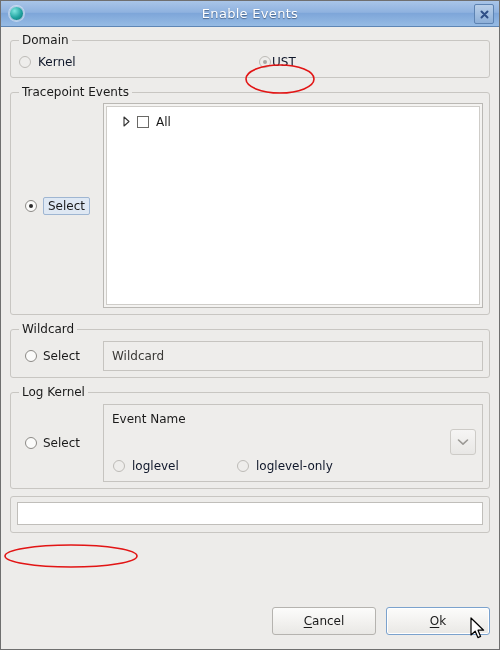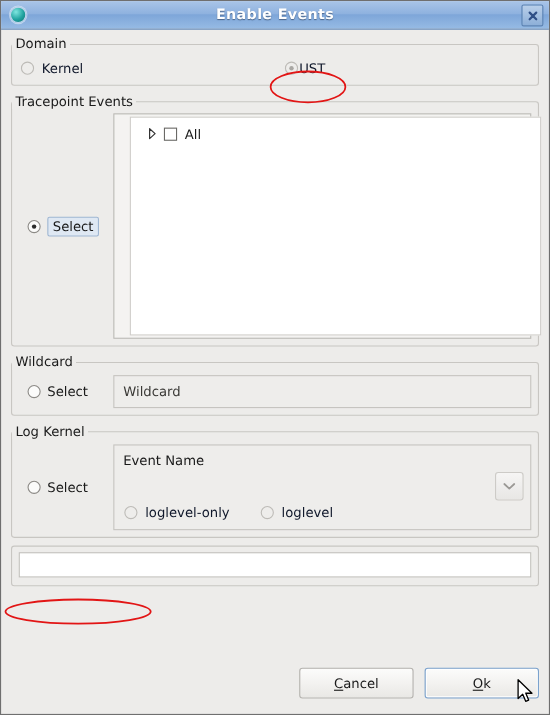--- a/index.html
+++ b/index.html
@@ -24,21 +24,21 @@
   .titlebar{
     position:relative;
     height:25px;flex:0 0 25px;
     background:linear-gradient(to bottom,#a9c5e8 0%,#8fb2df 45%,#7ea6d9 50%,#96bbe4 100%);
     border-bottom:1px solid #5e86b5;
     display:flex;align-items:center;
   }
   .title-text{
     position:absolute;left:0;right:0;top:0;bottom:0;
     display:flex;align-items:center;justify-content:center;
-    font-weight:bold;font-size:13px;color:#ffffff;
+    font-weight:normal;font-size:13px;color:#ffffff;
     text-shadow:0 1px 1px rgba(40,60,90,.65);
     letter-spacing:.3px;
     pointer-events:none;
   }
   .win-icon{
     position:relative;z-index:2;
     margin-left:8px;width:13px;height:13px;border-radius:50%;
     background:radial-gradient(circle at 35% 30%,#7fe6e0 0%,#21a3a0 55%,#0d6f70 100%);
     border:1px solid #bcd4ea;
     box-shadow:0 0 0 1px rgba(255,255,255,.45);
@@ -64,21 +64,21 @@
 
   fieldset.grp{
     margin:0 0 7px 0;
     padding:0;
     border:1px solid #c8c6c2;
     border-radius:3px;
     background:transparent;
     position:relative;
   }
   fieldset.grp > legend{
-    margin-left:0;padding:0 3px;
+    margin-left:8px;padding:0 3px;
     font-size:12px;color:#1a1a1a;
   }
 
   
   .radio{
     width:12px;height:12px;box-sizing:border-box;
     border-radius:50%;
     border:1px solid #8c8a86;
     background:#fbfbfa;
     display:inline-block;
@@ -121,21 +121,20 @@
     padding:2px;
     box-sizing:border-box;
   }
   .treelist{
     width:100%;height:100%;
     background:#ffffff;
     border:1px solid #cfcdc9;
     box-sizing:border-box;
     padding:6px 0 0 0;
     overflow:hidden;
-    margin-left:12px;
   }
   .treeitem{display:flex;align-items:center;gap:7px;padding-left:10px;height:18px;}
   .tri{
     width:0;height:0;border-left:6px solid transparent;
     border-top:5px solid transparent;border-bottom:5px solid transparent;
     position:relative;flex:0 0 7px;
   }
   .tri svg{position:absolute;left:-1px;top:-6px;}
   .cbx{
     width:12px;height:12px;box-sizing:border-box;
@@ -292,25 +291,25 @@
         <div class="ll-panel">
           <div class="ll-evt">Event Name</div>
           <div class="dropbtn">
             <svg width="12" height="8" viewBox="0 0 12 8" aria-hidden="true">
               <path d="M1.5 2 L6 6.2 L10.5 2" fill="none" stroke="#9b9995" stroke-width="1.6" stroke-linecap="round" stroke-linejoin="round"></path>
             </svg>
           </div>
           <div class="ll-radios">
             <div class="rowopt">
               <span class="radio dis"></span>
-              <span class="dis-text">loglevel-only</span>
+              <span class="dis-text">loglevel</span>
             </div>
             <div class="rowopt">
               <span class="radio dis"></span>
-              <span class="dis-text">loglevel</span>
+              <span class="dis-text">loglevel-only</span>
             </div>
           </div>
         </div>
       </div>
     </fieldset>
 
     <fieldset class="grp">
       <div class="fe-body">
         <input class="fe-input" type="text" placeholder="" style="">
       </div>

